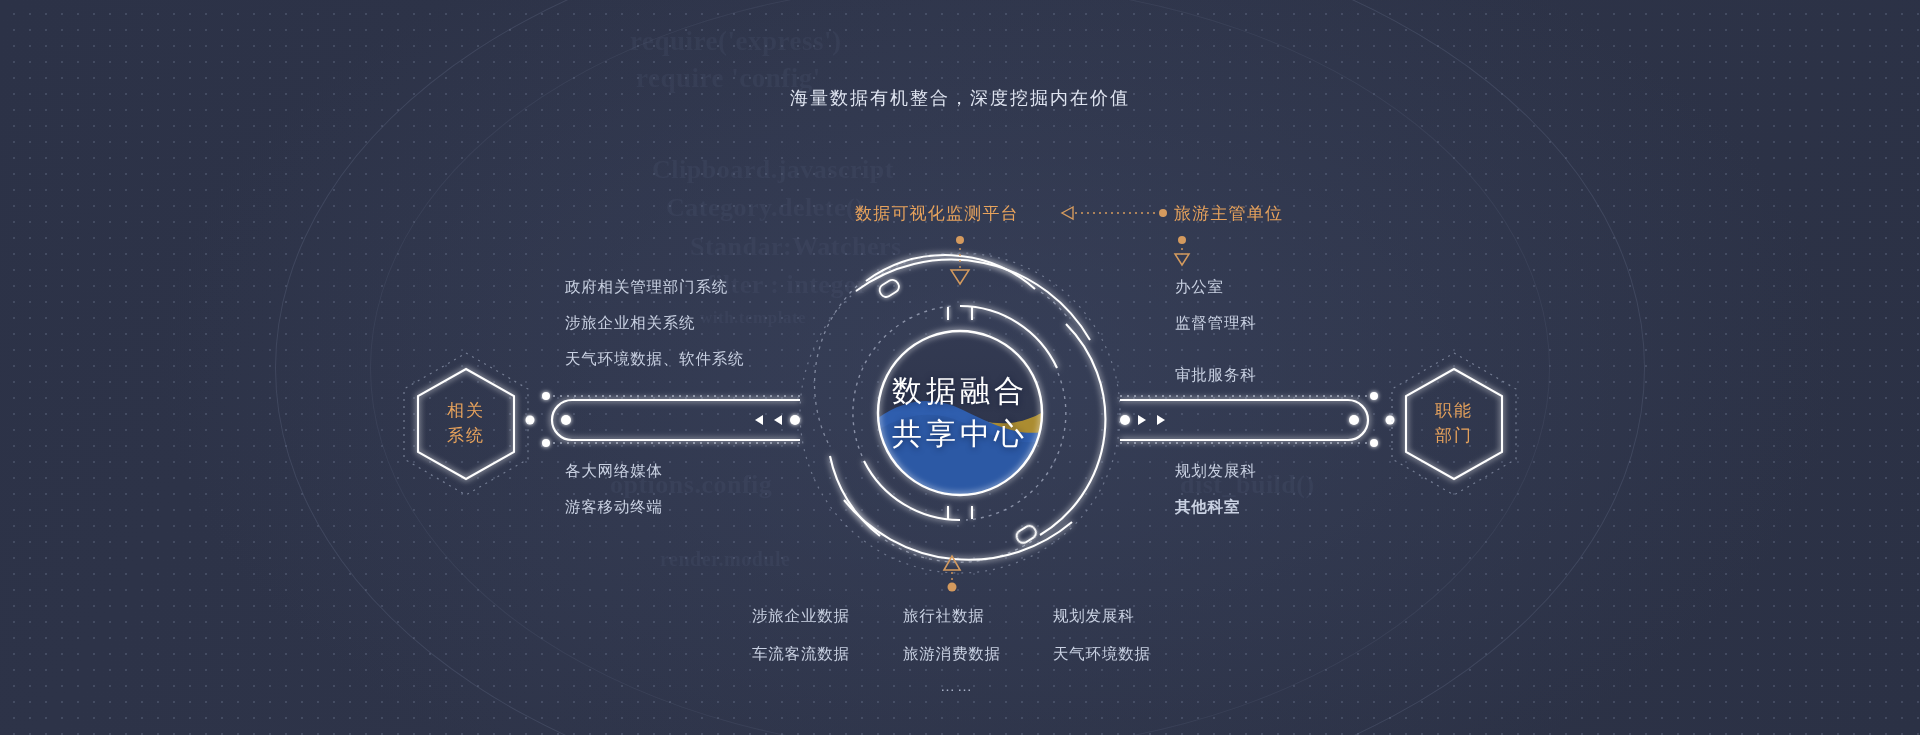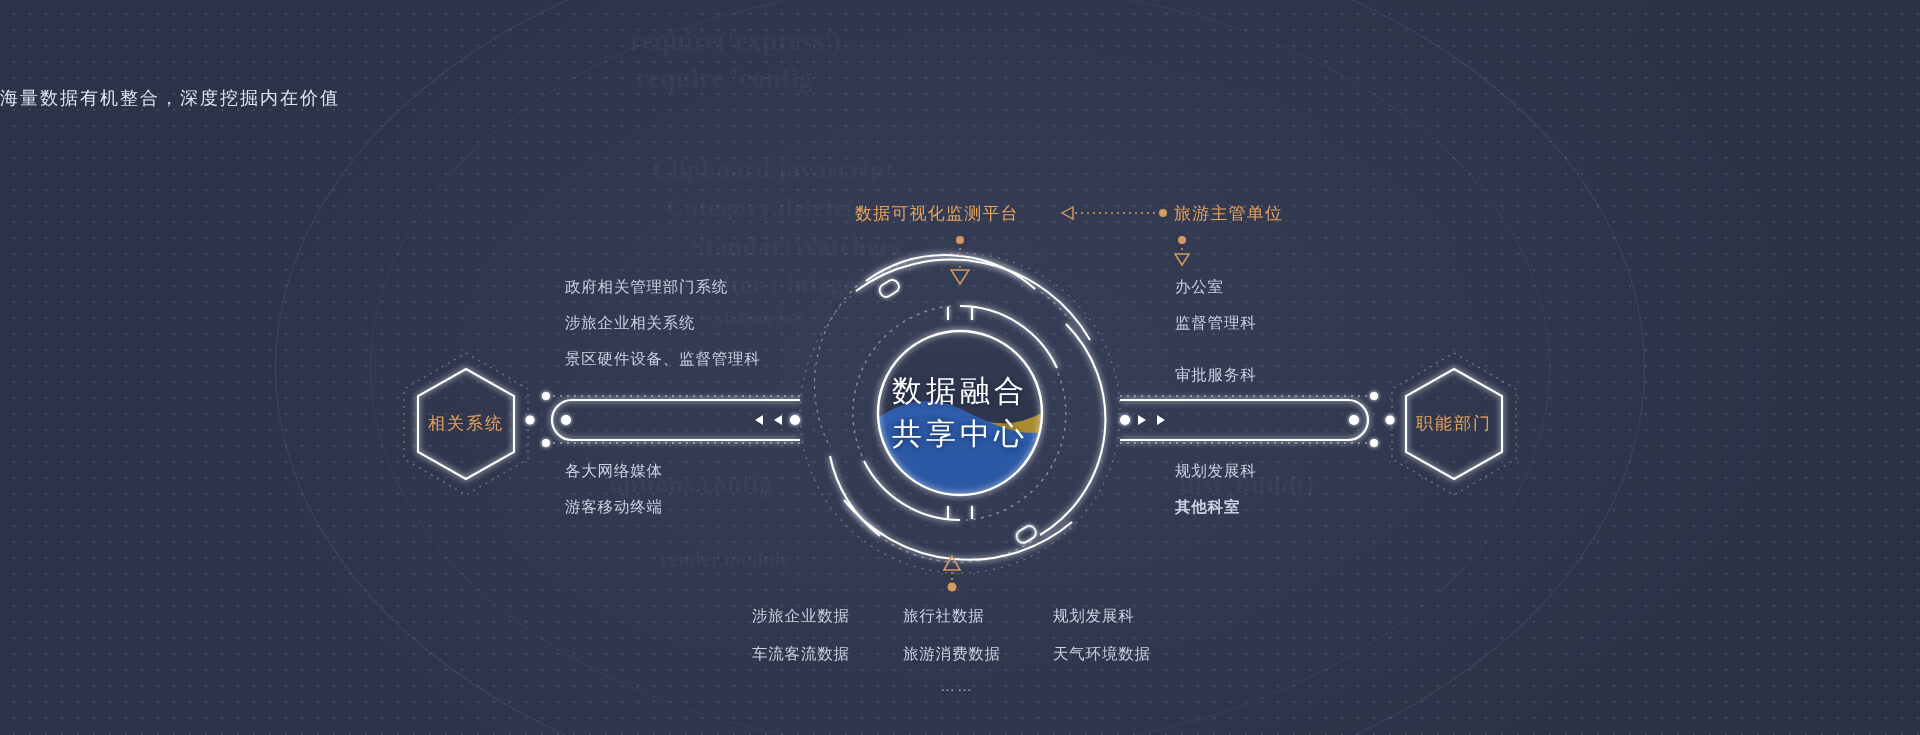--- a/index.html
+++ b/index.html
@@ -42,35 +42,35 @@
   }
   .bigring.r2{ width:1180px; height:770px; border-color:rgba(146,158,188,.10); }
 
   
   .title{
     position:absolute; left:0; right:0; top:36px; text-align:center;
     color:#ffffff; font-size:31px; font-weight:700; letter-spacing:3px;
     text-shadow:0 0 18px rgba(180,200,255,.25);
   }
   .subtitle{
-    position:absolute; left:0; right:0; top:86px; text-align:left;
+    position:absolute; left:0; right:0; top:86px; text-align:center;
     color:#dfe4f0; font-size:18px; font-weight:400; letter-spacing:2px;
   }
 
   
   .lbl{
     position:absolute; color:#c9d1e2; font-size:15.5px;
     letter-spacing:.8px; white-space:nowrap;
   }
   .lbl.orange{ color:#e8a35c; font-size:17px; letter-spacing:1.2px; }
 
   
   .hexwrap{ position:absolute; width:130px; height:140px; }
   .hex-label{
-    position:absolute; inset:0; display:flex; 
+    position:absolute; inset:0; display:flex; flex-direction:column;
     align-items:center; justify-content:center;
     color:#e8a35c; font-size:17px; line-height:1.45; letter-spacing:2px;
     font-weight:400;
   }
 
   svg{ position:absolute; overflow:visible; pointer-events:none; }
   #vector{ left:0; top:0; width:1920px; height:735px; }
 
   
   .center-text{
@@ -244,21 +244,21 @@
     </g>
   </svg>
 
   <div class="subtitle">海量数据有机整合，深度挖掘内在价值</div>
 
   <div class="lbl orange" style="left:855px;top:202px;">数据可视化监测平台</div>
   <div class="lbl orange" style="left:1174px;top:202px;">旅游主管单位</div>
 
   <div class="lbl" style="left:565px;top:277px;">政府相关管理部门系统</div>
   <div class="lbl" style="left:565px;top:313px;">涉旅企业相关系统</div>
-  <div class="lbl" style="left:565px;top:349px;">景区硬件设备、监督管理科</div>
+  <div class="lbl" style="left:565px;top:349px;">天气环境数据、软件系统</div>
 
   <div class="lbl" style="left:565px;top:461px;">各大网络媒体</div>
   <div class="lbl" style="left:565px;top:497px;">游客移动终端</div>
 
   <div class="lbl" style="left:1175px;top:277px;">办公室</div>
   <div class="lbl" style="left:1175px;top:313px;">监督管理科</div>
   <div class="lbl" style="left:1175px;top:365px;">审批服务科</div>
 
   <div class="lbl" style="left:1175px;top:461px;">规划发展科</div>
   <div class="lbl" style="left:1175px;top:497px;font-weight:bold;">其他科室</div>

